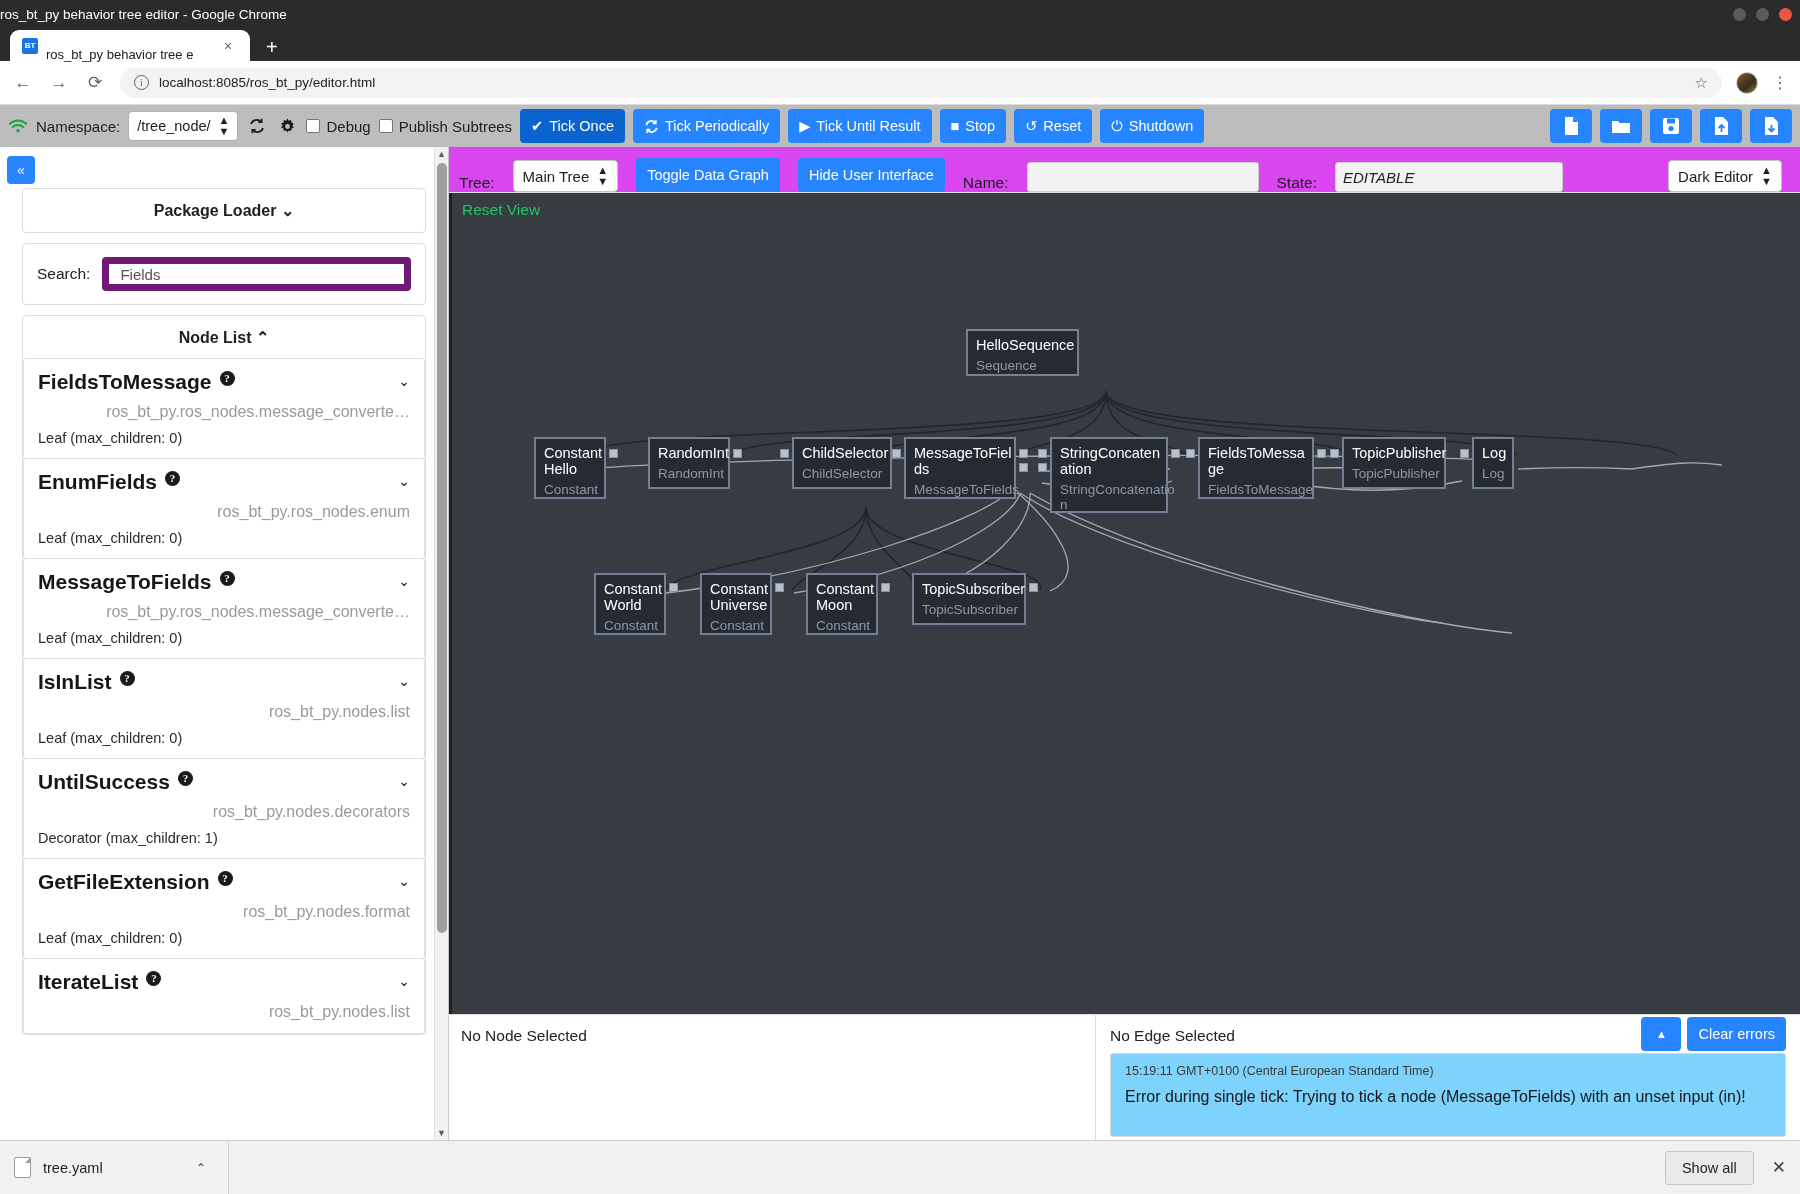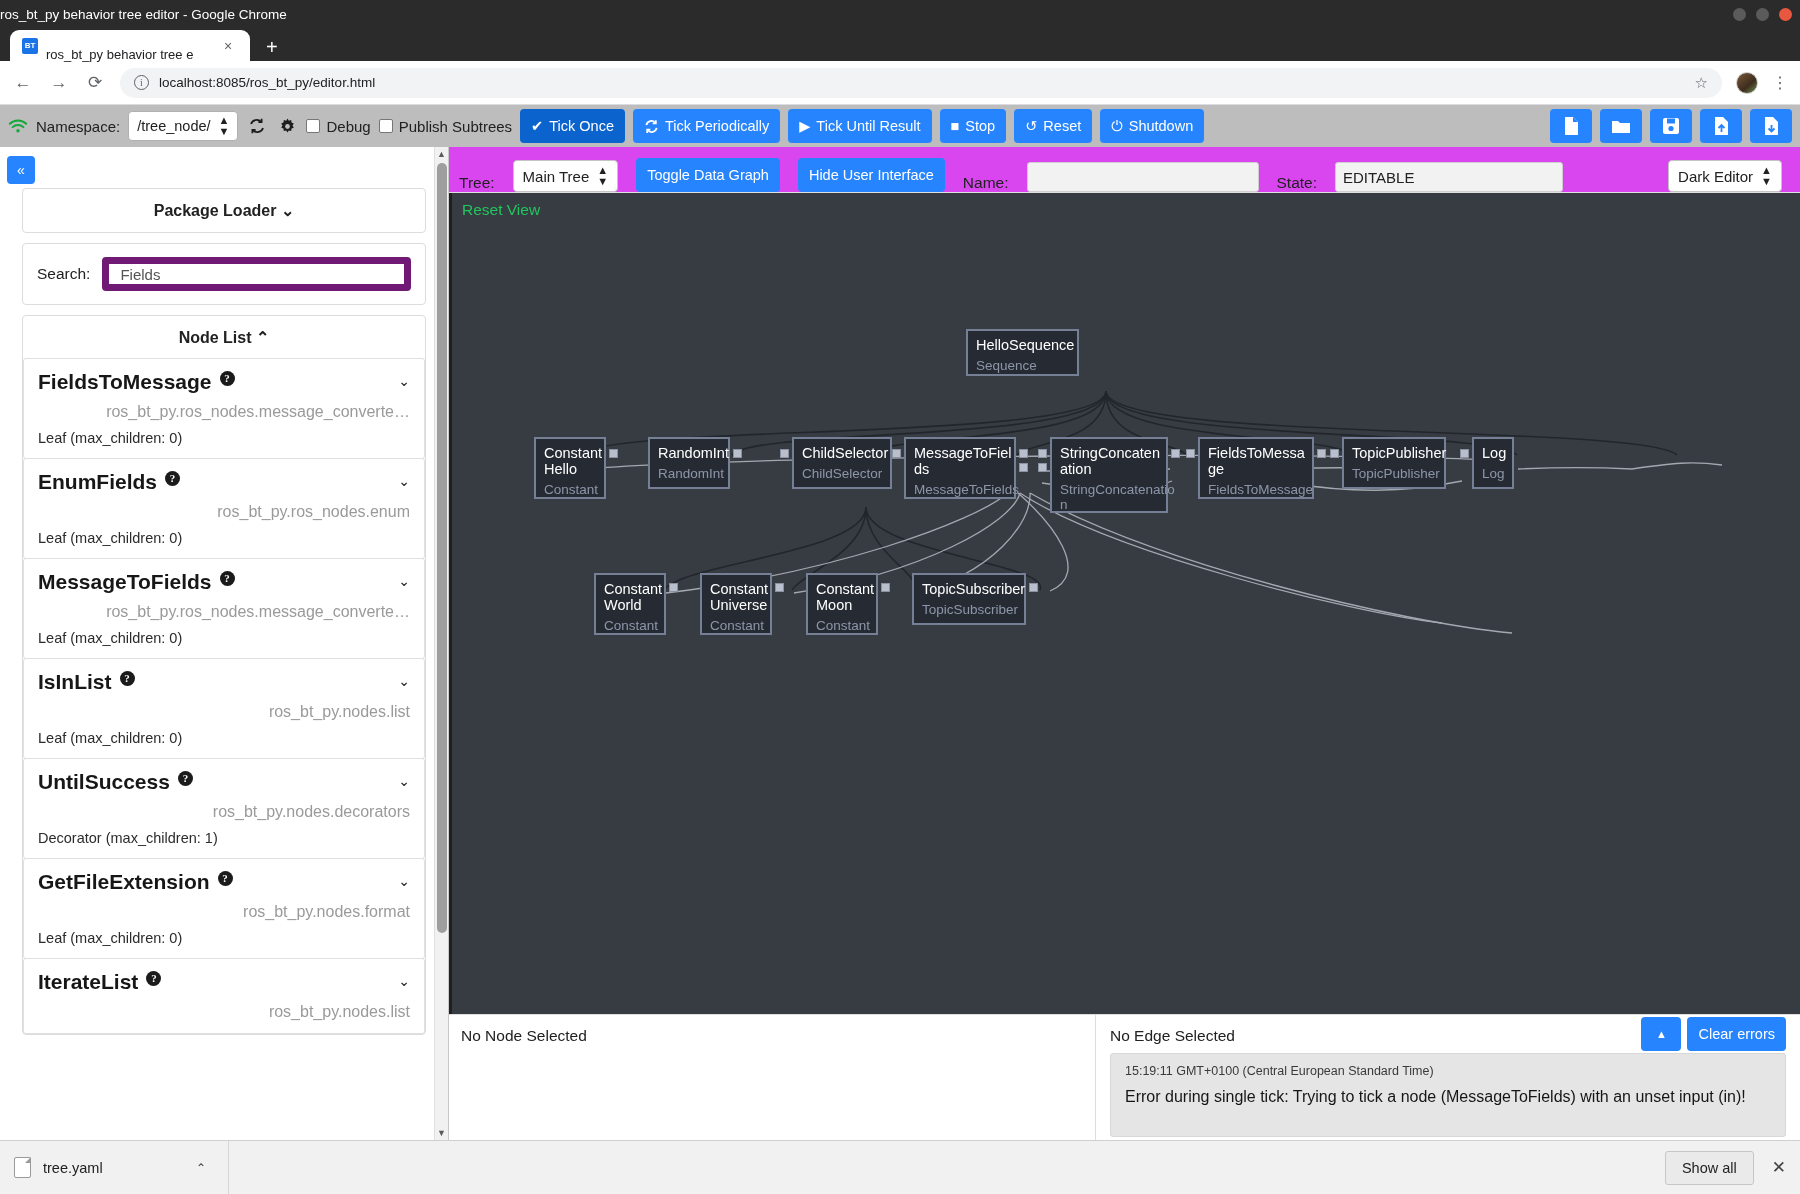--- a/index.html
+++ b/index.html
@@ -273,21 +273,21 @@
     border-top: 1px solid #ddd;
   }
   .info-right {
     width: 704px; padding: 12px 14px 0 14px; position: relative;
     border-top: 1px solid #ddd;
   }
   .info-title { font-size: 15.5px; color: #212121; }
   .err-box {
     border: 1px solid #d8d8d8; border-radius: 3px;
     margin-top: 8px; padding: 10px 14px 12px 14px;
-    height: 84px; overflow: hidden; background: #e5e5e5;
+    height: 84px; overflow: hidden; background: #7dd3fc;
   }
   .err-time { font-size: 12.5px; color: #3a3a3a; }
   .err-msg { font-size: 16px; color: #161616; margin-top: 7px; line-height: 1.45; }
   .err-ctrls {
     position: absolute; right: 14px; top: 2px;
     display: flex; gap: 6px; align-items: flex-start;
   }
   .err-up {
     background: #2684ff; color: #fff; width: 40px; height: 34px;
     border-radius: 4px; display: flex; align-items: center; justify-content: center;
@@ -568,21 +568,21 @@
       <span class="lbl">Tree:</span>
       <div class="sel-white">
         <span>Main Tree</span>
         <span class="updown">▲<br>▼</span>
       </div>
       <button class="btn-blue">Toggle Data Graph</button>
       <button class="btn-blue">Hide User Interface</button>
       <span class="lbl">Name:</span>
       <input class="txt-input" style="width: 232px;" value="">
       <span class="lbl">State:</span>
-      <input class="txt-input" style="width: 228px;" readonly="" value="EDITABLE">
+      <input class="txt-input" style="width: 228px; font-style: italic;" readonly="" value="EDITABLE">
       <span class="spacer"></span>
       <div class="sel-white" style="margin-right:8px;">
         <span>Dark Editor</span>
         <span class="updown">▲<br>▼</span>
       </div>
     </div>
 
     <div class="canvas">
       <span class="reset-view">Reset View</span>
 

